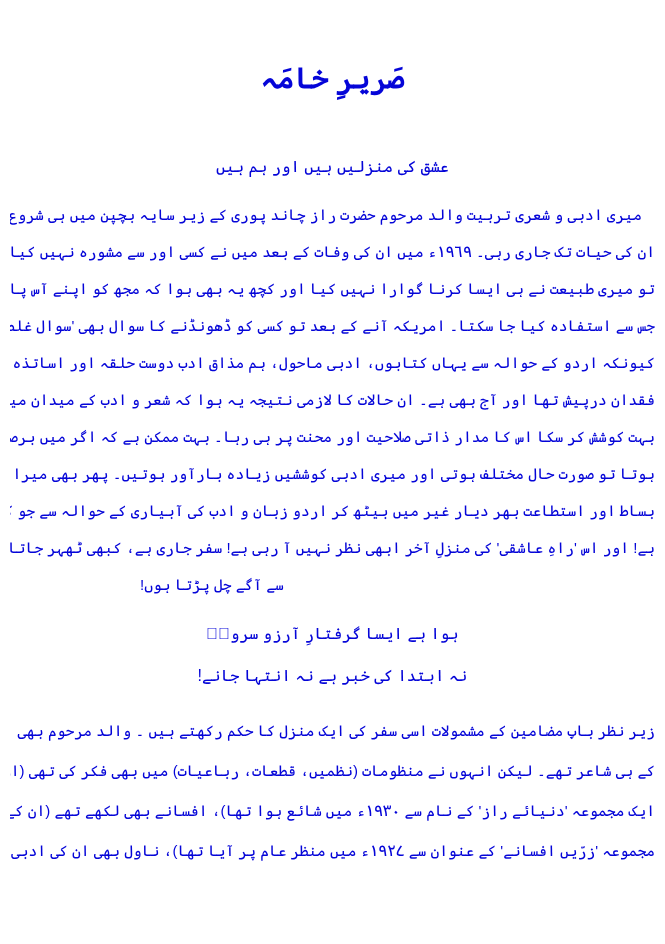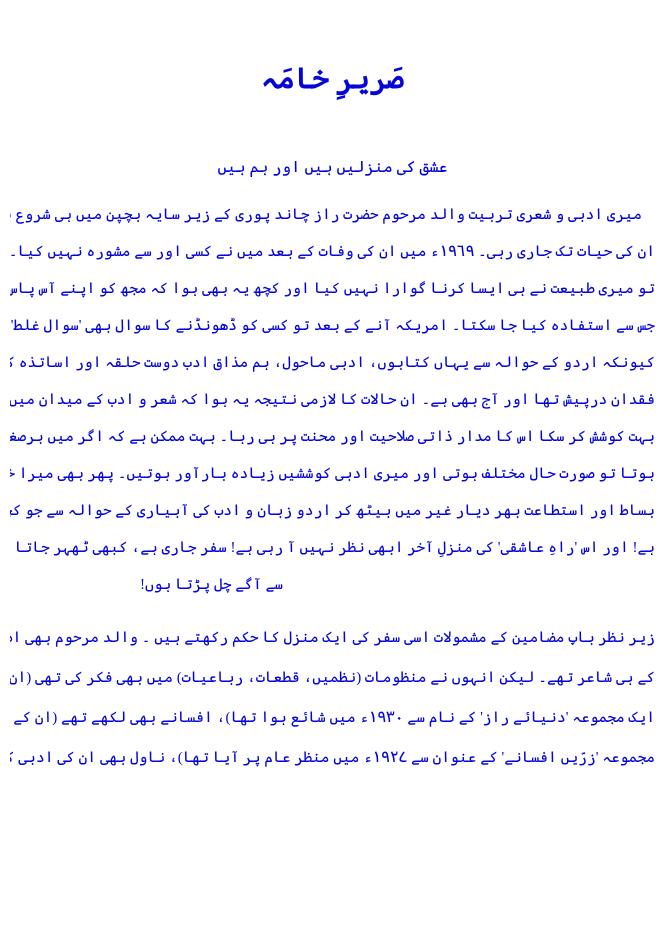--- a/index.html
+++ b/index.html
@@ -5,21 +5,21 @@
   html, body { margin: 0; padding: 0; background: #ffffff; }
   .page {
     position: relative;
     width: 665px;
     height: 944px;
     margin: 0 auto;
     background: var(--paper, #ffffff);
     color: var(--ink, #0505d8);
     overflow: hidden;
     direction: rtl;
-    font-family: Liberation Serif, serif;
+    font-family: Liberation Sans, sans-serif;
   }
   .title {
     margin: 0;
     padding-top: 54px;
     height: 48px;
     line-height: 48px;
     text-align: center;
     font-size: 29px;
     font-weight: bold;
     letter-spacing: 1px;
@@ -73,20 +73,24 @@
       <div class="line">جس سے استفادہ کیا جا سکتا۔ امریکہ آنے کے بعد تو کسی کو ڈھونڈنے کا سوال بھی 'سوال غلط' ہو کر رہ گیا</div>
       <div class="line">کیونکہ اردو کے حوالہ سے یہاں کتابوں، ادبی ماحول، ہم مذاق ادب دوست حلقہ اور اساتذہ کا کم و بیش مکمل</div>
       <div class="line">فقدان درپیش تھا اور آج بھی ہے۔ ان حالات کا لازمی نتیجہ یہ ہوا کہ شعر و ادب کے میدان میں جو بھی تھوڑی</div>
       <div class="line">بہت کوشش کر سکا اس کا مدار ذاتی صلاحیت اور محنت پر ہی رہا۔ بہت ممکن ہے کہ اگر میں برصغیر ہند و پاک میں مقیم</div>
       <div class="line">ہوتا تو صورت حال مختلف ہوتی اور میری ادبی کوششیں زیادہ بارآور ہوتیں۔ پھر بھی میرا خیال ہے کہ میں نے اپنی</div>
       <div class="line">بساط اور استطاعت بھر دیار غیر میں بیٹھ کر اردو زبان و ادب کی آبیاری کے حوالہ سے جو کچھ کیا ہے وہ ایسا برا نہیں</div>
       <div class="line">ہے! اور اس 'راہِ عاشقی' کی منزلِ آخر ابھی نظر نہیں آ رہی ہے! سفر جاری ہے، کبھی ٹھہر جاتا ہوں اور کبھی تیز گامی</div>
       <div class="line">سے آگے چل پڑتا ہوں!</div>
     </div>
 
+  <div class="verse verse-2">
+      <div class="line">ہوا ہے ایسا گرفتارِ آرزو سرورؔ</div>
+      <div class="line">نہ ابتدا کی خبر ہے نہ انتہا جانے!</div>
+    </div>
 
   <div class="para para-2">
       <div class="line">زیر نظر بابِ مضامین کے مشمولات اسی سفر کی ایک منزل کا حکم رکھتے ہیں ۔ والد مرحوم بھی اصالتاً غزل</div>
       <div class="line">کے ہی شاعر تھے۔ لیکن انہوں نے منظومات (نظمیں، قطعات، رباعیات) میں بھی فکر کی تھی (ان کی نظموں کا</div>
       <div class="line">ایک مجموعہ 'دنیائے راز' کے نام سے ۱۹۳۰ء میں شائع ہوا تھا)، افسانے بھی لکھے تھے (ان کے افسانوں کا ایک</div>
       <div class="line">مجموعہ 'زرّیں افسانے' کے عنوان سے ۱۹۲۷ء میں منظر عام پر آیا تھا)، ناول بھی ان کی ادبی کاوشوں کا ایک رکن</div>
     </div>
 
 </div>
 

